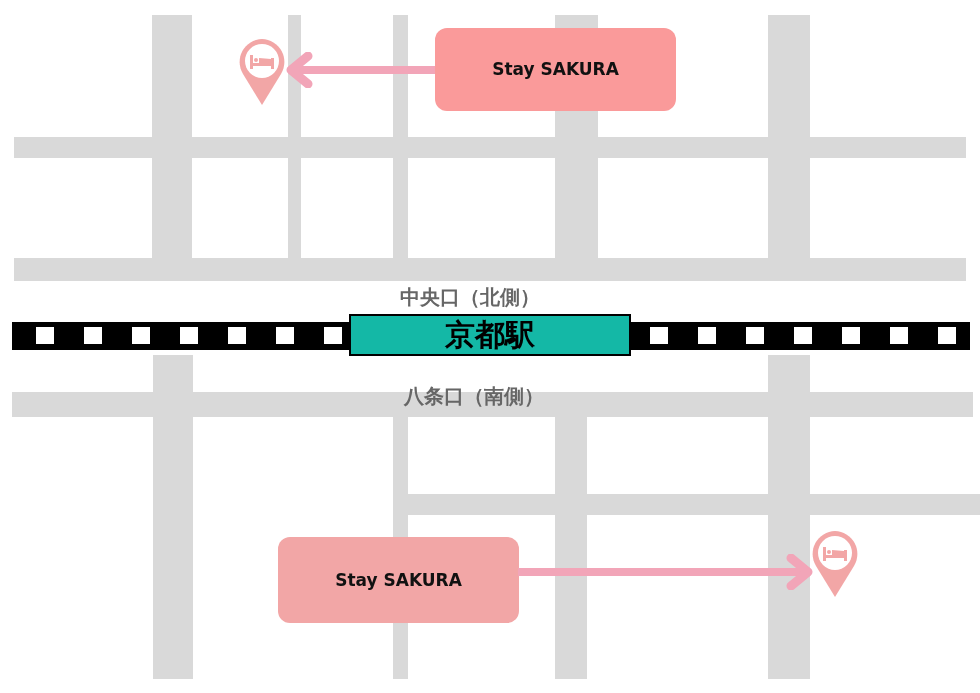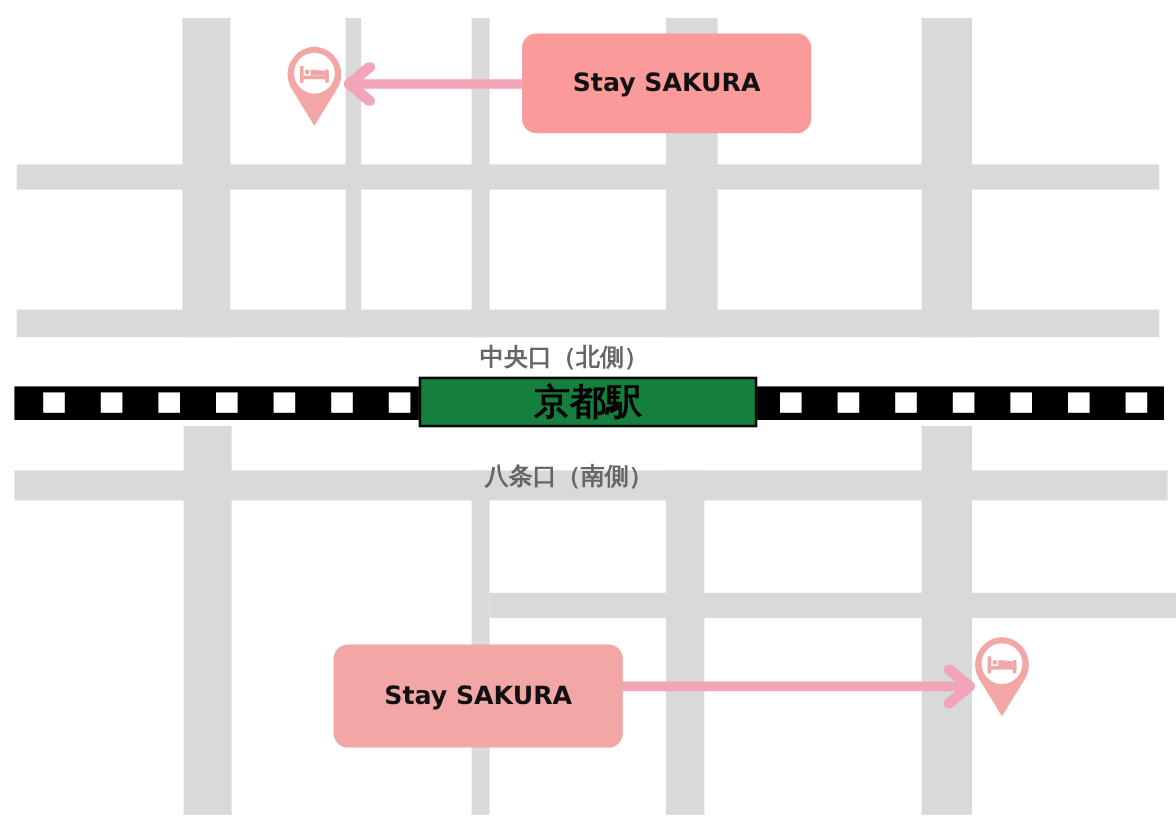--- a/index.html
+++ b/index.html
@@ -1,22 +1,22 @@
 <!DOCTYPE html>
 <html><head>
 <meta charset="utf-8">
 <style>
   html, body { margin:0; padding:0; background:#ffffff; }
   body { width:980px; height:693px; position:relative; overflow:hidden; font-family:"DejaVu Sans","Liberation Sans",sans-serif; }
   .road { position:absolute; background:#d9d9d9; }
   .rail { position:absolute; left:12px; top:322px; width:958px; height:28px; background:#000; }
   .tie { position:absolute; top:5px; width:18px; height:17px; background:#fff; }
-  .station { position:absolute; left:349px; top:314px; width:282px; height:42px; background:#15803d; border:2px solid #000; box-sizing:border-box; display:flex; align-items:center; justify-content:center; font-size:30px; font-weight:bold; color:#000; }
+  .station { position:absolute; left:349px; top:314px; width:282px; height:42px; background:#14b8a6; border:2px solid #000; box-sizing:border-box; display:flex; align-items:center; justify-content:center; font-size:30px; font-weight:bold; color:#000; }
   .gate { position:absolute; font-size:20px; font-weight:bold; color:#666; white-space:nowrap; }
-  .label { position:absolute; border-radius:12px; display:flex; flex-direction:column; align-items:center; justify-content:center; color:#111; font-weight:bold; font-size:21px; line-height:33px; }
+  .label { position:absolute; border-radius:12px; display:flex; flex-direction:column; align-items:center; justify-content:center; color:#111; font-weight:bold; font-size:17px; line-height:33px; }
   .label span { display:block; }
   .arrow { position:absolute; }
   .pin { position:absolute; }
 </style>
 </head>
 <body>
 
 <div class="road" style="left:152px;top:15px;width:40px;height:266px;"></div>
 <div class="road" style="left:288px;top:15px;width:13px;height:266px;"></div>
 <div class="road" style="left:393px;top:15px;width:15px;height:266px;"></div>

